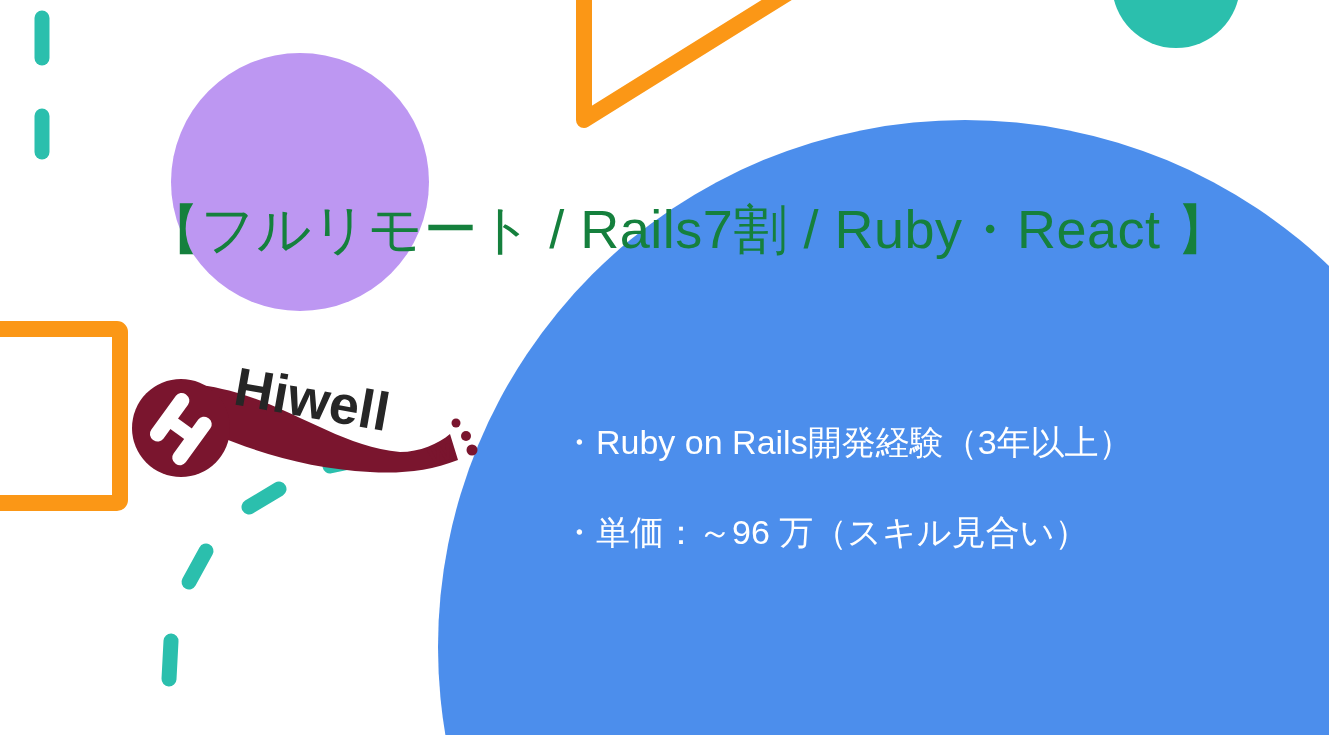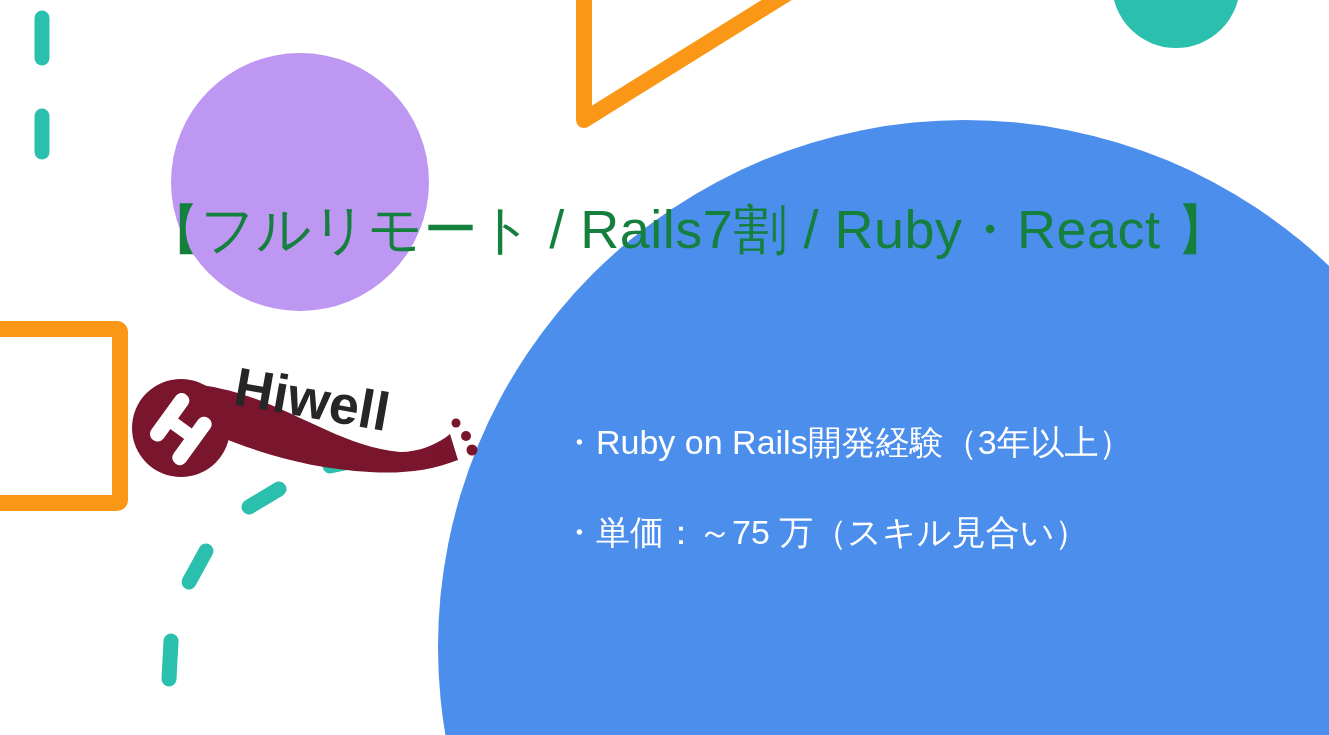--- a/index.html
+++ b/index.html
@@ -74,16 +74,16 @@
         <circle cx="466" cy="436" r="5"></circle>
         <circle cx="472" cy="450" r="5.5"></circle>
       </g>
     </g>
   </svg>
 
   <div class="slide-title">【フルリモート / Rails7割 / Ruby・React 】</div>
 
   <div class="bullets">
     <div class="bullet">・Ruby on Rails開発経験（3年以上）</div>
-    <div class="bullet">・単価：～75 万（スキル見合い）</div>
+    <div class="bullet">・単価：～96 万（スキル見合い）</div>
   </div>
 
 </div>
 
 </body></html>

